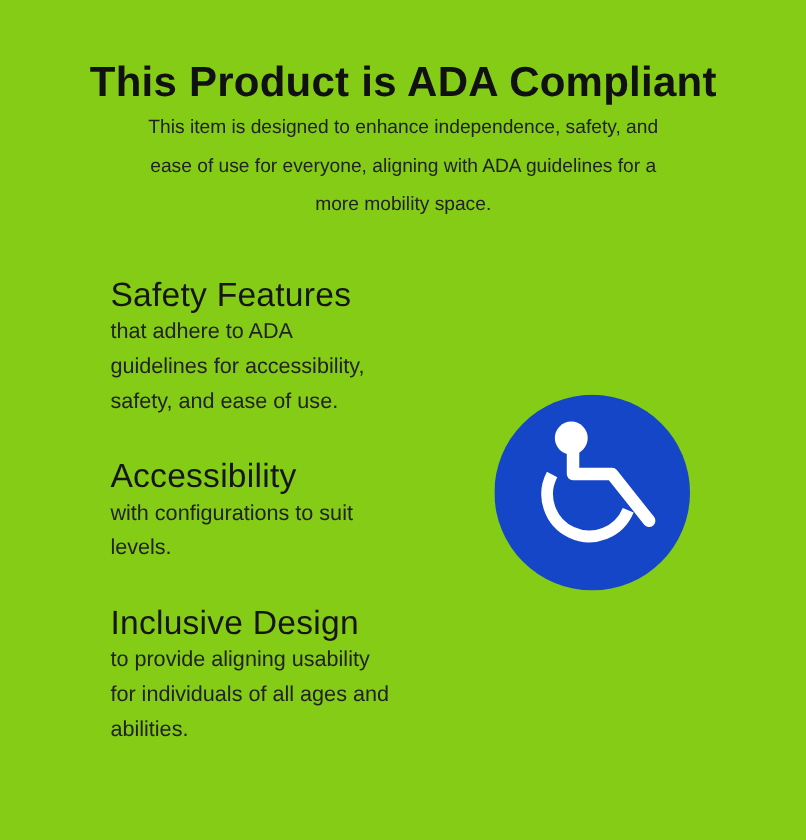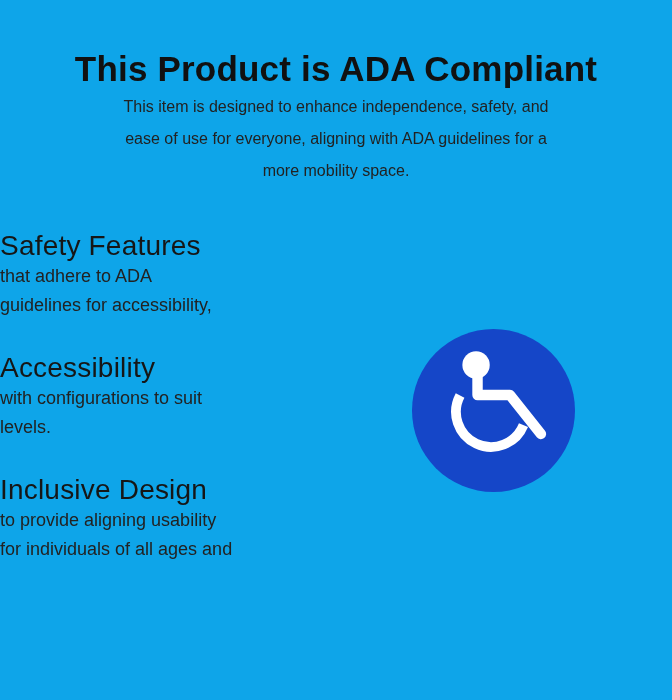--- a/index.html
+++ b/index.html
@@ -4,21 +4,21 @@
 <style>
   html, body {
     margin: 0;
     padding: 0;
     background: #ffffff;
   }
   .canvas {
     position: relative;
     width: 672px;
     height: 700px;
-    background: #0ea5e9;
+    background: #84cc16;
     font-family: "Liberation Sans", "DejaVu Sans", sans-serif;
     color: #1c1c1c;
     overflow: hidden;
   }
   .page-title {
     margin: 0;
     padding-top: 48px;
     text-align: center;
     font-size: 35px;
     font-weight: 700;
@@ -35,20 +35,21 @@
   }
   .subtitle .sub-line {
     line-height: 32px;
     white-space: nowrap;
   }
   .content {
     position: relative;
     margin-top: 42px;
   }
   .feature-column {
+    padding-left: 92px;
     width: 310px;
   }
   .feature-section { margin: 0 0 31px 0; }
   .feature-section:last-child { margin-bottom: 0; }
   .feature-heading {
     margin: 0;
     font-size: 28px;
     font-weight: 400;
     color: #161616;
     line-height: 33px;
@@ -85,32 +86,34 @@
   </div>
 
   <div class="content">
 
     <div class="feature-column">
 
       <div class="feature-section">
         <h2 class="feature-heading">Safety Features</h2>
         <div class="feature-line">that adhere to ADA</div>
         <div class="feature-line">guidelines for accessibility,</div>
+        <div class="feature-line">safety, and ease of use.</div>
       </div>
 
       <div class="feature-section">
         <h2 class="feature-heading">Accessibility</h2>
         <div class="feature-line">with configurations to suit</div>
         <div class="feature-line">levels.</div>
       </div>
 
       <div class="feature-section">
         <h2 class="feature-heading">Inclusive Design</h2>
         <div class="feature-line">to provide aligning usability</div>
         <div class="feature-line">for individuals of all ages and</div>
+        <div class="feature-line">abilities.</div>
       </div>
 
     </div>
 
     <div class="ada-badge">
       <svg viewBox="0 0 100 100" xmlns="http://www.w3.org/2000/svg" aria-hidden="true">
 
         <circle cx="50" cy="50" r="50" fill="#1546C8"></circle>
 
         <circle cx="39.3" cy="22.1" r="8.4" fill="#FFFFFF"></circle>

